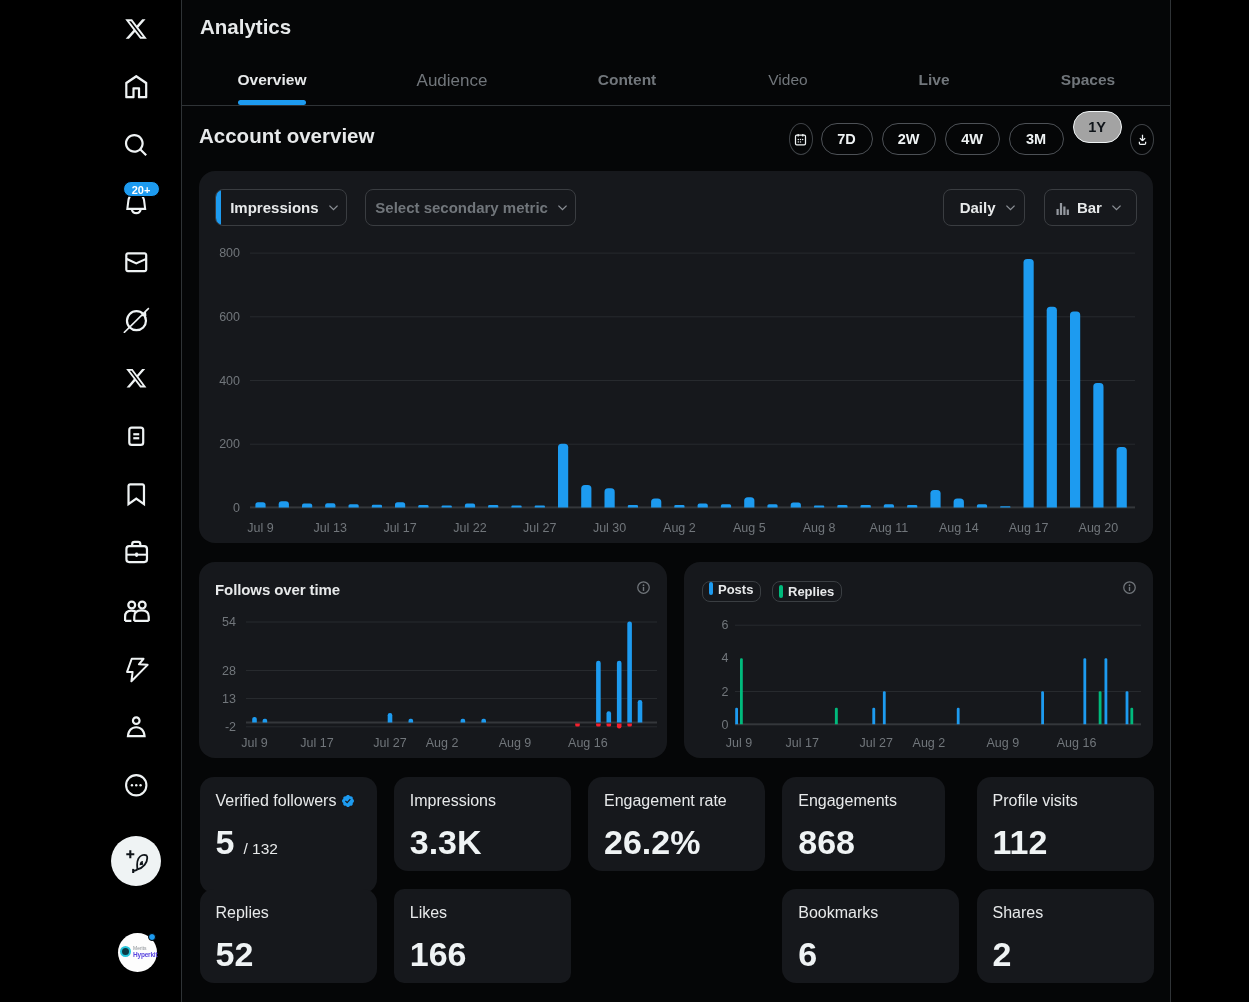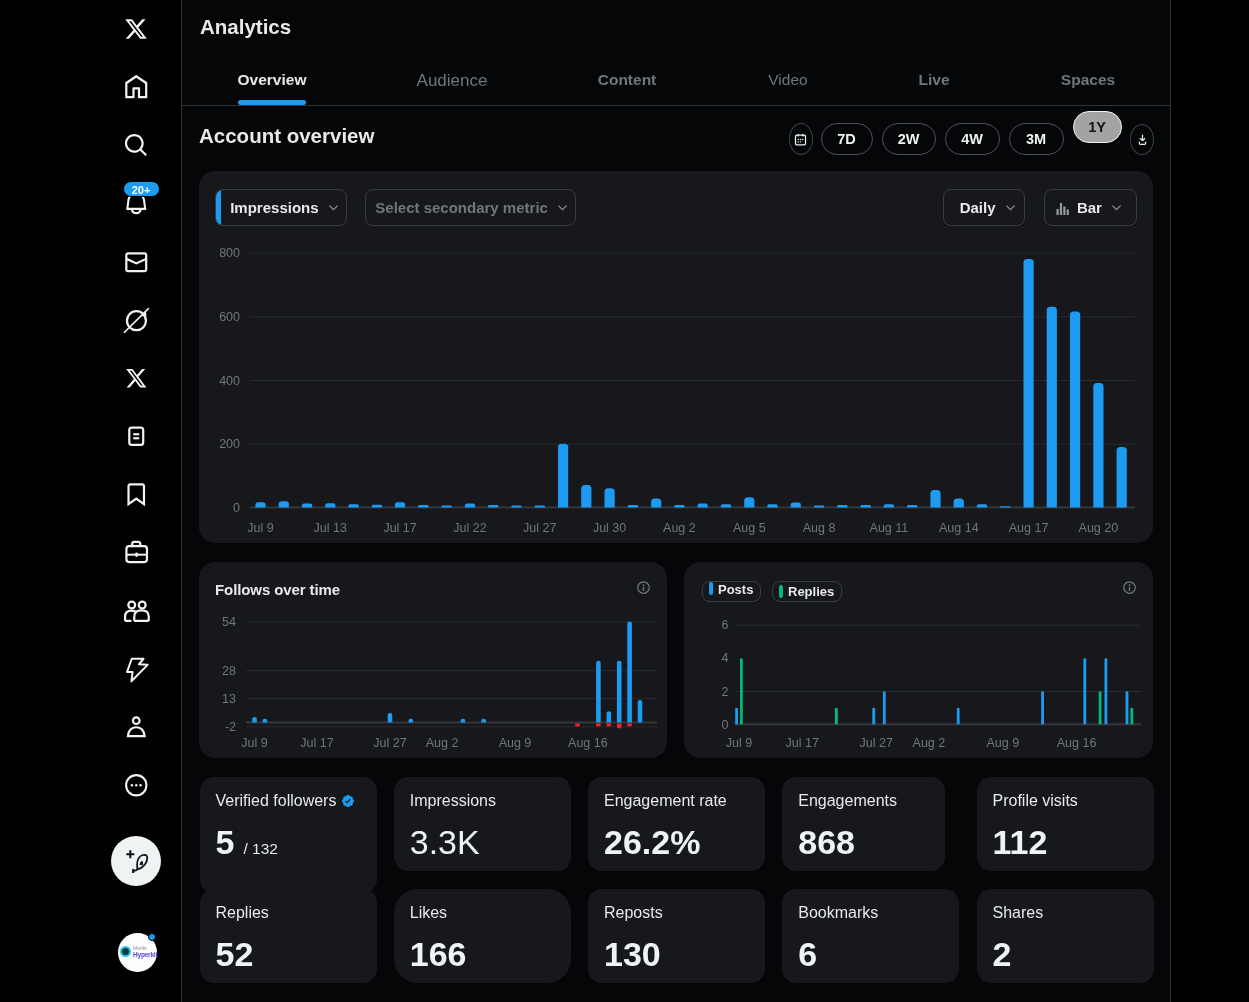--- a/index.html
+++ b/index.html
@@ -225,45 +225,41 @@
         </svg></div>
   </div>
   <div class="card abs" style="left:199.5px;top:777px;width:177px;height:116px;border-radius:14px">
 <div class="abs" style="left:16px;top:15px;font-size:16px;color:#e7e9ea;white-space:nowrap">Verified followers<svg width="14" height="14" viewBox="0 0 24 24" style="margin-left:5px;vertical-align:-2px">
           <path fill="#1d9bf0" d="M22.25 12c0-1.43-.88-2.67-2.19-3.34.46-1.39.2-2.9-.81-3.91s-2.52-1.27-3.91-.81c-.66-1.31-1.91-2.19-3.34-2.19s-2.67.88-3.33 2.19c-1.4-.46-2.91-.2-3.92.81s-1.26 2.52-.8 3.91c-1.31.67-2.2 1.91-2.2 3.34s.89 2.67 2.2 3.34c-.46 1.39-.21 2.9.8 3.91s2.52 1.26 3.91.81c.67 1.31 1.91 2.19 3.34 2.19s2.68-.88 3.34-2.19c1.39.45 2.9.2 3.91-.81s1.27-2.52.81-3.91c1.31-.67 2.19-1.91 2.19-3.34zm-11.71 4.2L6.8 12.46l1.41-1.42 2.26 2.26 4.8-5.23 1.47 1.36-6.2 6.77z"></path>
         </svg></div>
 <div class="abs" style="left:16px;top:48px;font-size:34px;font-weight:bold;color:#eff3f4;white-space:nowrap;line-height:34px"><span>5</span><span style="font-size:15.5px;font-weight:normal;color:#e7e9ea;margin-left:9px">/ 132</span></div>
 </div>
     <div class="card abs" style="left:393.75px;top:777px;width:177px;height:94px;border-radius:14px">
 <div class="abs" style="left:16px;top:15px;font-size:16px;color:#e7e9ea;white-space:nowrap">Impressions</div>
-<div class="abs" style="left:16px;top:48px;font-size:34px;font-weight:normal;color:#eff3f4;white-space:nowrap;line-height:34px">3.3K</div>
+<div class="abs" style="left:16px;top:48px;font-size:34px;font-weight:bold;color:#eff3f4;white-space:nowrap;line-height:34px">3.3K</div>
 </div>
     <div class="card abs" style="left:588px;top:777px;width:177px;height:94px;border-radius:14px">
 <div class="abs" style="left:16px;top:15px;font-size:16px;color:#e7e9ea;white-space:nowrap">Engagement rate</div>
 <div class="abs" style="left:16px;top:48px;font-size:34px;font-weight:bold;color:#eff3f4;white-space:nowrap;line-height:34px">26.2%</div>
 </div>
     <div class="card abs" style="left:782.25px;top:777px;width:163px;height:94px;border-radius:14px">
 <div class="abs" style="left:16px;top:15px;font-size:16px;color:#e7e9ea;white-space:nowrap">Engagements</div>
 <div class="abs" style="left:16px;top:48px;font-size:34px;font-weight:bold;color:#eff3f4;white-space:nowrap;line-height:34px">868</div>
 </div>
     <div class="card abs" style="left:976.5px;top:777px;width:177px;height:94px;border-radius:14px">
 <div class="abs" style="left:16px;top:15px;font-size:16px;color:#e7e9ea;white-space:nowrap">Profile visits</div>
 <div class="abs" style="left:16px;top:48px;font-size:34px;font-weight:bold;color:#eff3f4;white-space:nowrap;line-height:34px">112</div>
 </div>
     <div class="card abs" style="left:199.5px;top:889px;width:177px;height:94px;border-radius:14px">
 <div class="abs" style="left:16px;top:15px;font-size:16px;color:#e7e9ea;white-space:nowrap">Replies</div>
 <div class="abs" style="left:16px;top:48px;font-size:34px;font-weight:bold;color:#eff3f4;white-space:nowrap;line-height:34px">52</div>
 </div>
-    <div class="card abs" style="left:393.75px;top:889px;width:177px;height:94px;border-radius:24px">
+    <div class="card abs" style="left:393.75px;top:889px;width:177px;height:94px;border-radius:10px">
 <div class="abs" style="left:16px;top:15px;font-size:16px;color:#e7e9ea;white-space:nowrap">Likes</div>
 <div class="abs" style="left:16px;top:48px;font-size:34px;font-weight:bold;color:#eff3f4;white-space:nowrap;line-height:34px">166</div>
-</div>
-    <div class="card abs" style="left:588px;top:889px;width:177px;height:94px;border-radius:14px">
-<div class="abs" style="left:16px;top:15px;font-size:16px;color:#e7e9ea;white-space:nowrap">Reposts</div>
-<div class="abs" style="left:16px;top:48px;font-size:34px;font-weight:bold;color:#eff3f4;white-space:nowrap;line-height:34px">130</div>
 </div>
     <div class="card abs" style="left:782.25px;top:889px;width:177px;height:94px;border-radius:14px">
 <div class="abs" style="left:16px;top:15px;font-size:16px;color:#e7e9ea;white-space:nowrap">Bookmarks</div>
 <div class="abs" style="left:16px;top:48px;font-size:34px;font-weight:bold;color:#eff3f4;white-space:nowrap;line-height:34px">6</div>
 </div>
     <div class="card abs" style="left:976.5px;top:889px;width:177px;height:94px;border-radius:14px">
 <div class="abs" style="left:16px;top:15px;font-size:16px;color:#e7e9ea;white-space:nowrap">Shares</div>
 <div class="abs" style="left:16px;top:48px;font-size:34px;font-weight:bold;color:#eff3f4;white-space:nowrap;line-height:34px">2</div>
 </div>
 

